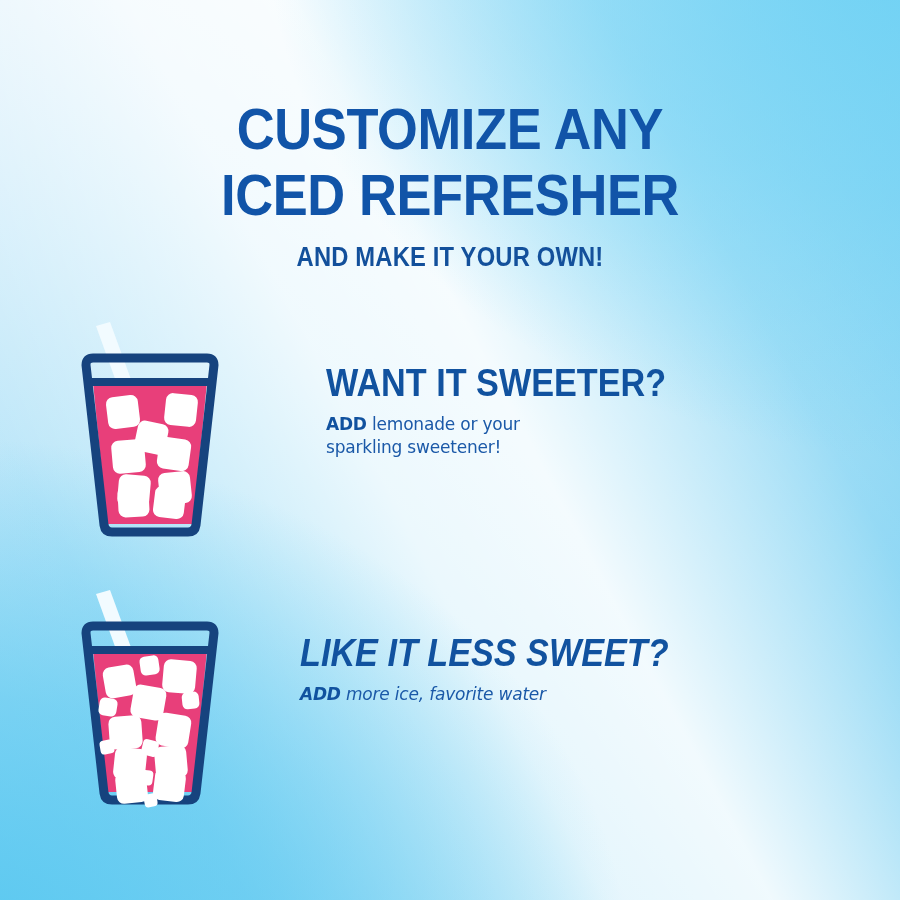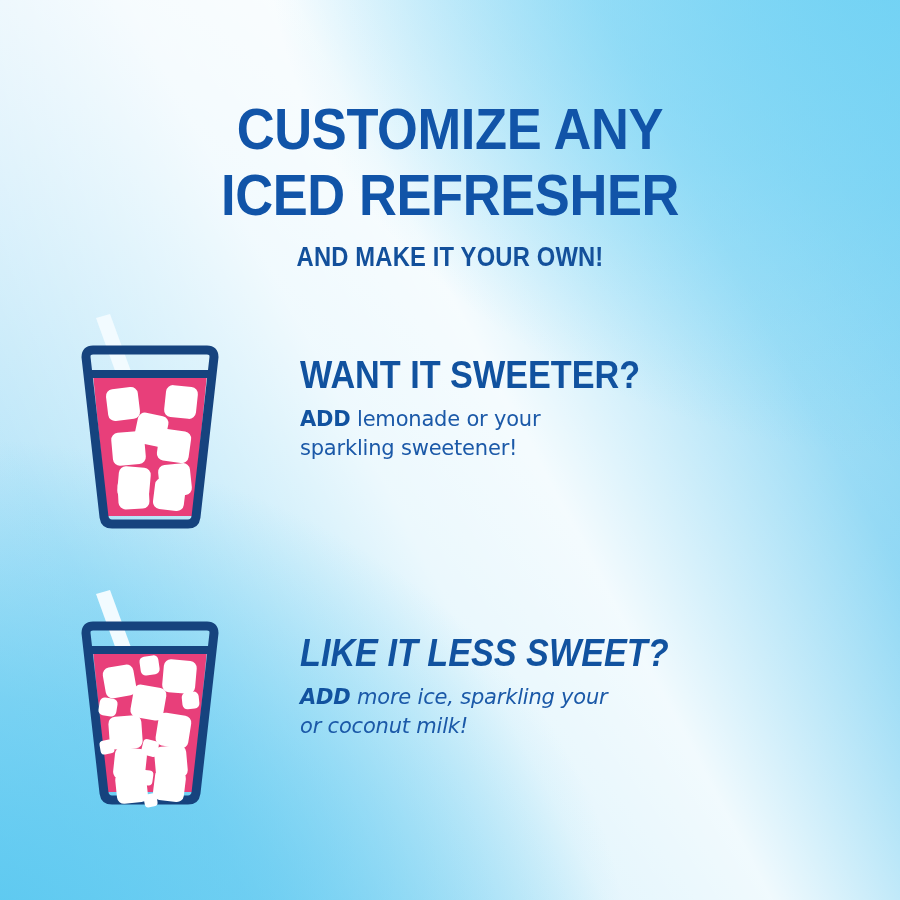--- a/index.html
+++ b/index.html
@@ -91,21 +91,21 @@
   }
 
   
   .tip {
     position: absolute;
     left: 0;
     width: 900px;
     display: flex;
     align-items: flex-start;
   }
-  #tip-0 { top: 310px; }
+  #tip-0 { top: 318px; gap: 26px; }
   #tip-1 { top: 586px; font-style: italic; }
 
   .tip-art {
     width: 300px;
     flex: 0 0 300px;
     display: flex;
     justify-content: center;
     padding-top: 2px;
   }
   .tip-text {
@@ -121,21 +121,21 @@
     font-size: 38px;
     letter-spacing: 0px;
     transform: scaleX(0.9);
     transform-origin: left center;
     margin: 0 0 8px 0;
     white-space: nowrap;
   }
   .tip-body {
     color: #1b59a8;
     font-family: "DejaVu Sans", sans-serif;
-    font-size: 21px;
+    font-size: 17px;
     line-height: 1.38;
     letter-spacing: -0.2px;
     max-width: 500px;
   }
   .tip-body .add {
     font-weight: bold;
     color: #11529f;
   }
   .tip-body .body-line { display: block; }
 
@@ -231,21 +231,20 @@
             <rect x="74" y="206" width="13" height="13" rx="4" transform="rotate(-12 80 212)"></rect>
           </g>
         </svg>
       </div>
 
       <div class="tip-text">
         <h2 class="tip-title">LIKE IT LESS SWEET?</h2>
         <div class="tip-body">
           <span class="body-line">
             <span class="add">ADD</span>
-            <span>more ice, sparkling your</span>
+            <span>more ice, favorite water</span>
           </span>
-          <span class="body-line">or coconut milk!</span>
         </div>
       </div>
     </div>
 
   </div>
 </div>
 
 </body></html>

